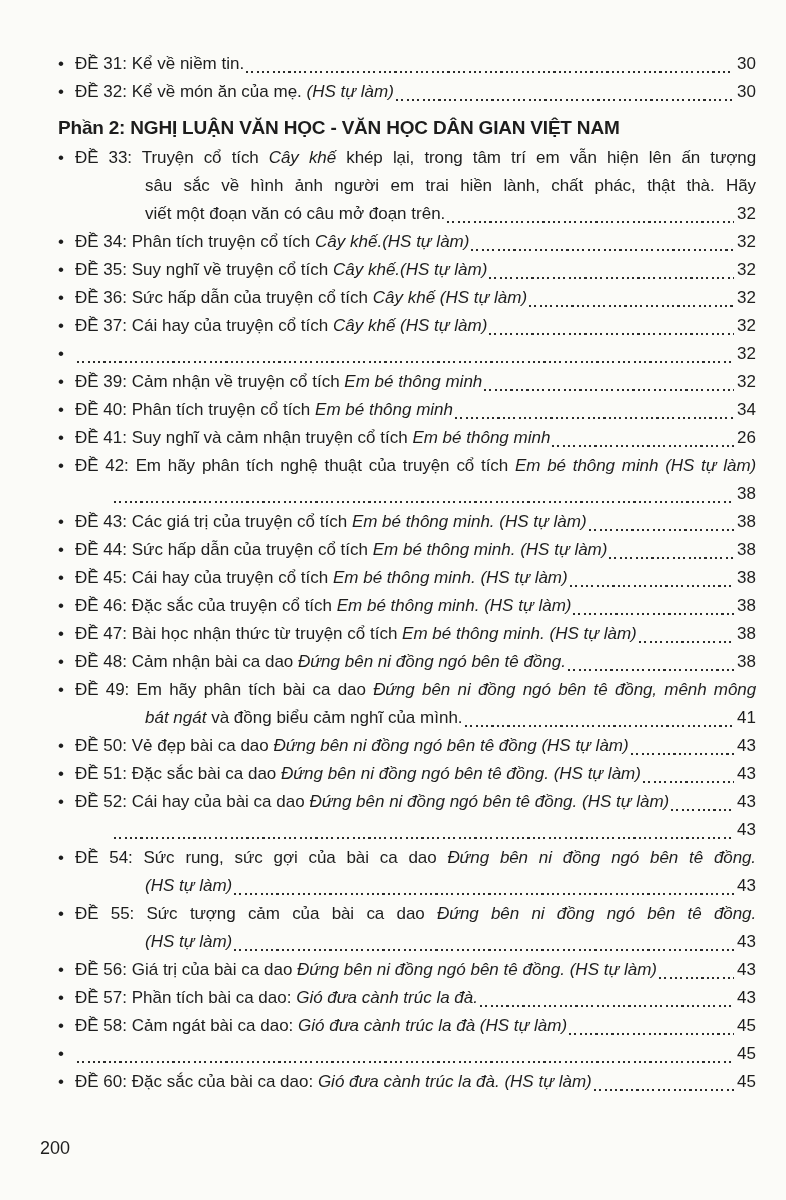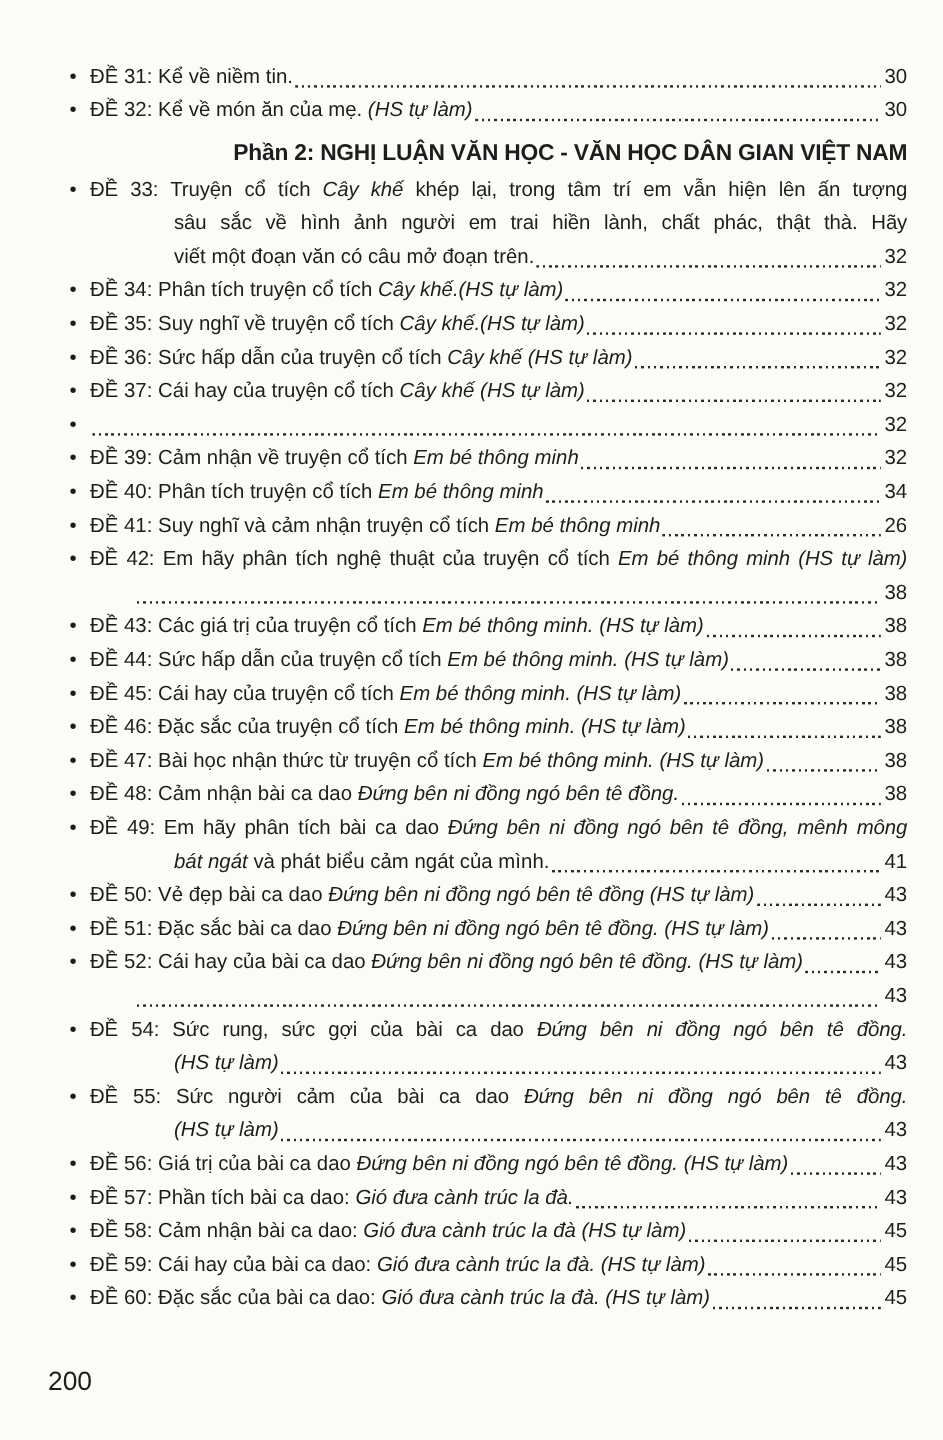--- a/index.html
+++ b/index.html
@@ -20,26 +20,26 @@
   .flexline { display:flex; align-items:baseline; }
   .flexline .txt { flex:0 1 auto; min-width:0; }
   .leader {
     flex:1 1 auto; min-width:8px; align-self:flex-end;
     height:2.4px; margin:0 3px 5px 2px;
     background-image:repeating-linear-gradient(to right,#2b2b2b 0 2.1px,transparent 2.1px 5.3px);
   }
   .pg { flex:none; }
   .pull { margin-left:-33px; }
   .heading {
-    font-weight:700; text-align:right;
+    font-weight:700; text-align:left;
     font-size:19px; line-height:28px;
     margin:8px 0 2px; letter-spacing:-0.2px;
   }
   em { font-style:italic;margin-top:48px; }
-  .footer { position:absolute; left:40px; top:1138px; font-size:22px; }
+  .footer { position:absolute; left:40px; top:1138px; font-size:18px; }
 </style>
 </head>
 <body>
 
 <div class="content">
   <div class="toc">
       <div class="entry">
         <div class="line first flexline">
           <span class="bullet">•</span>
           <span class="txt"><span class="lbl">ĐỀ 31:</span> <span>Kể về niềm tin. </span></span>
@@ -180,21 +180,21 @@
         <div class="line first flexline">
           <span class="bullet">•</span>
           <span class="txt"><span class="lbl">ĐỀ 48:</span> <span>Cảm nhận bài ca dao </span><em>Đứng bên ni đồng ngó bên tê đồng. </em></span>
           <span class="leader"></span>
           <span class="pg">38</span>
         </div>
       </div>
       <div class="entry">
         <div class="line first just"><span class="bullet">•</span><span class="txt"><span class="lbl">ĐỀ 49:</span> <span>Em hãy phân tích bài ca dao </span><em>Đứng bên ni đồng ngó bên tê đồng, mênh mông</em></span></div>
         <div class="line flexline">
-          <span class="txt"><em>bát ngát</em><span> và phát biểu cảm ngát của mình. </span></span>
+          <span class="txt"><em>bát ngát</em><span> và đồng biểu cảm nghĩ của mình. </span></span>
           <span class="leader"></span>
           <span class="pg">41</span>
         </div>
       </div>
       <div class="entry">
         <div class="line first flexline">
           <span class="bullet">•</span>
           <span class="txt"><span class="lbl">ĐỀ 50:</span> <span>Vẻ đẹp bài ca dao </span><em>Đứng bên ni đồng ngó bên tê đồng (HS tự làm)</em></span>
           <span class="leader"></span>
           <span class="pg">43</span>
@@ -225,21 +225,21 @@
       </div>
       <div class="entry">
         <div class="line first just"><span class="bullet">•</span><span class="txt"><span class="lbl">ĐỀ 54:</span> <span>Sức rung, sức gợi của bài ca dao </span><em>Đứng bên ni đồng ngó bên tê đồng.</em></span></div>
         <div class="line flexline">
           <span class="txt"><em>(HS tự làm)</em></span>
           <span class="leader"></span>
           <span class="pg">43</span>
         </div>
       </div>
       <div class="entry">
-        <div class="line first just"><span class="bullet">•</span><span class="txt"><span class="lbl">ĐỀ 55:</span> <span>Sức người cảm của bài ca dao </span><em>Đứng bên ni đồng ngó bên tê đồng.</em></span></div>
+        <div class="line first just"><span class="bullet">•</span><span class="txt"><span class="lbl">ĐỀ 55:</span> <span>Sức tượng cảm của bài ca dao </span><em>Đứng bên ni đồng ngó bên tê đồng.</em></span></div>
         <div class="line flexline">
           <span class="txt"><em>(HS tự làm)</em></span>
           <span class="leader"></span>
           <span class="pg">43</span>
         </div>
       </div>
       <div class="entry">
         <div class="line first flexline">
           <span class="bullet">•</span>
           <span class="txt"><span class="lbl">ĐỀ 56:</span> <span>Giá trị của bài ca dao </span><em>Đứng bên ni đồng ngó bên tê đồng. (HS tự làm)</em></span>
@@ -251,29 +251,28 @@
         <div class="line first flexline">
           <span class="bullet">•</span>
           <span class="txt"><span class="lbl">ĐỀ 57:</span> <span>Phần tích bài ca dao: </span><em>Gió đưa cành trúc la đà. </em></span>
           <span class="leader"></span>
           <span class="pg">43</span>
         </div>
       </div>
       <div class="entry">
         <div class="line first flexline">
           <span class="bullet">•</span>
-          <span class="txt"><span class="lbl">ĐỀ 58:</span> <span>Cảm nhận bài ca dao: </span><em>Gió đưa cành trúc la đà (HS tự làm)</em></span>
+          <span class="txt"><span class="lbl">ĐỀ 58:</span> <span>Cảm ngát bài ca dao: </span><em>Gió đưa cành trúc la đà (HS tự làm)</em></span>
           <span class="leader"></span>
           <span class="pg">45</span>
         </div>
       </div>
       <div class="entry">
         <div class="line first flexline">
           <span class="bullet">•</span>
-          <span class="txt"><span class="lbl">ĐỀ 59:</span> <span>Cái hay của bài ca dao: </span><em>Gió đưa cành trúc la đà. (HS tự làm) </em></span>
           <span class="leader"></span>
           <span class="pg">45</span>
         </div>
       </div>
       <div class="entry">
         <div class="line first flexline">
           <span class="bullet">•</span>
           <span class="txt"><span class="lbl">ĐỀ 60:</span> <span>Đặc sắc của bài ca dao: </span><em>Gió đưa cành trúc la đà. (HS tự làm)</em></span>
           <span class="leader"></span>
           <span class="pg">45</span>

